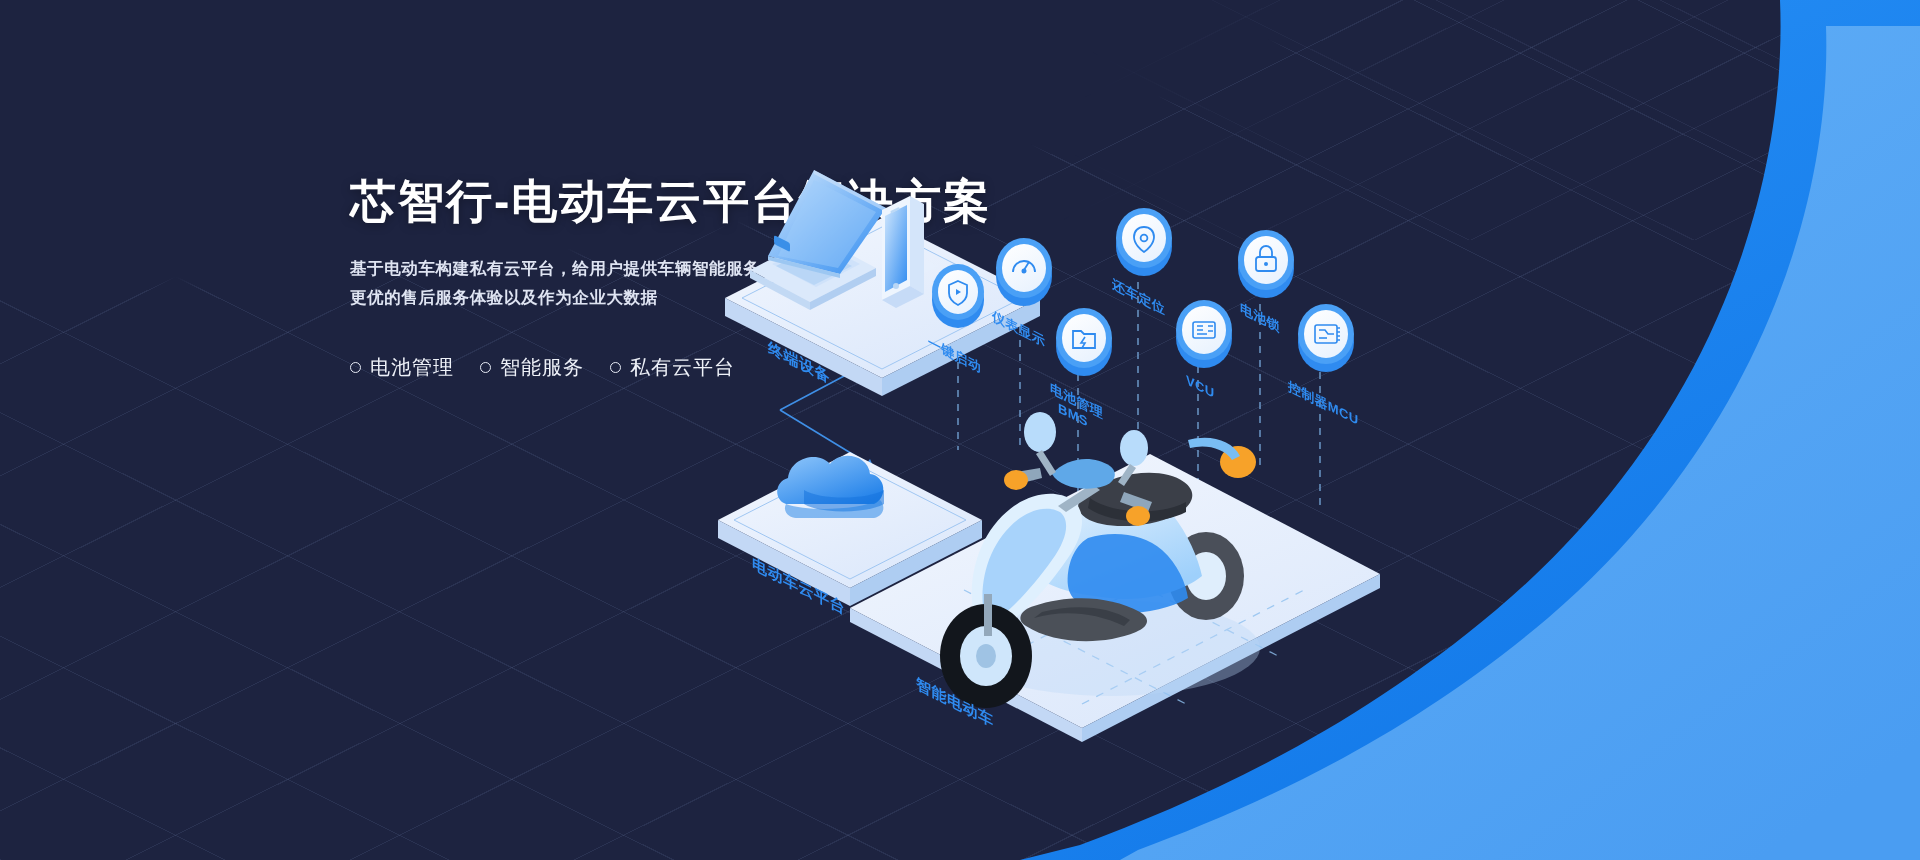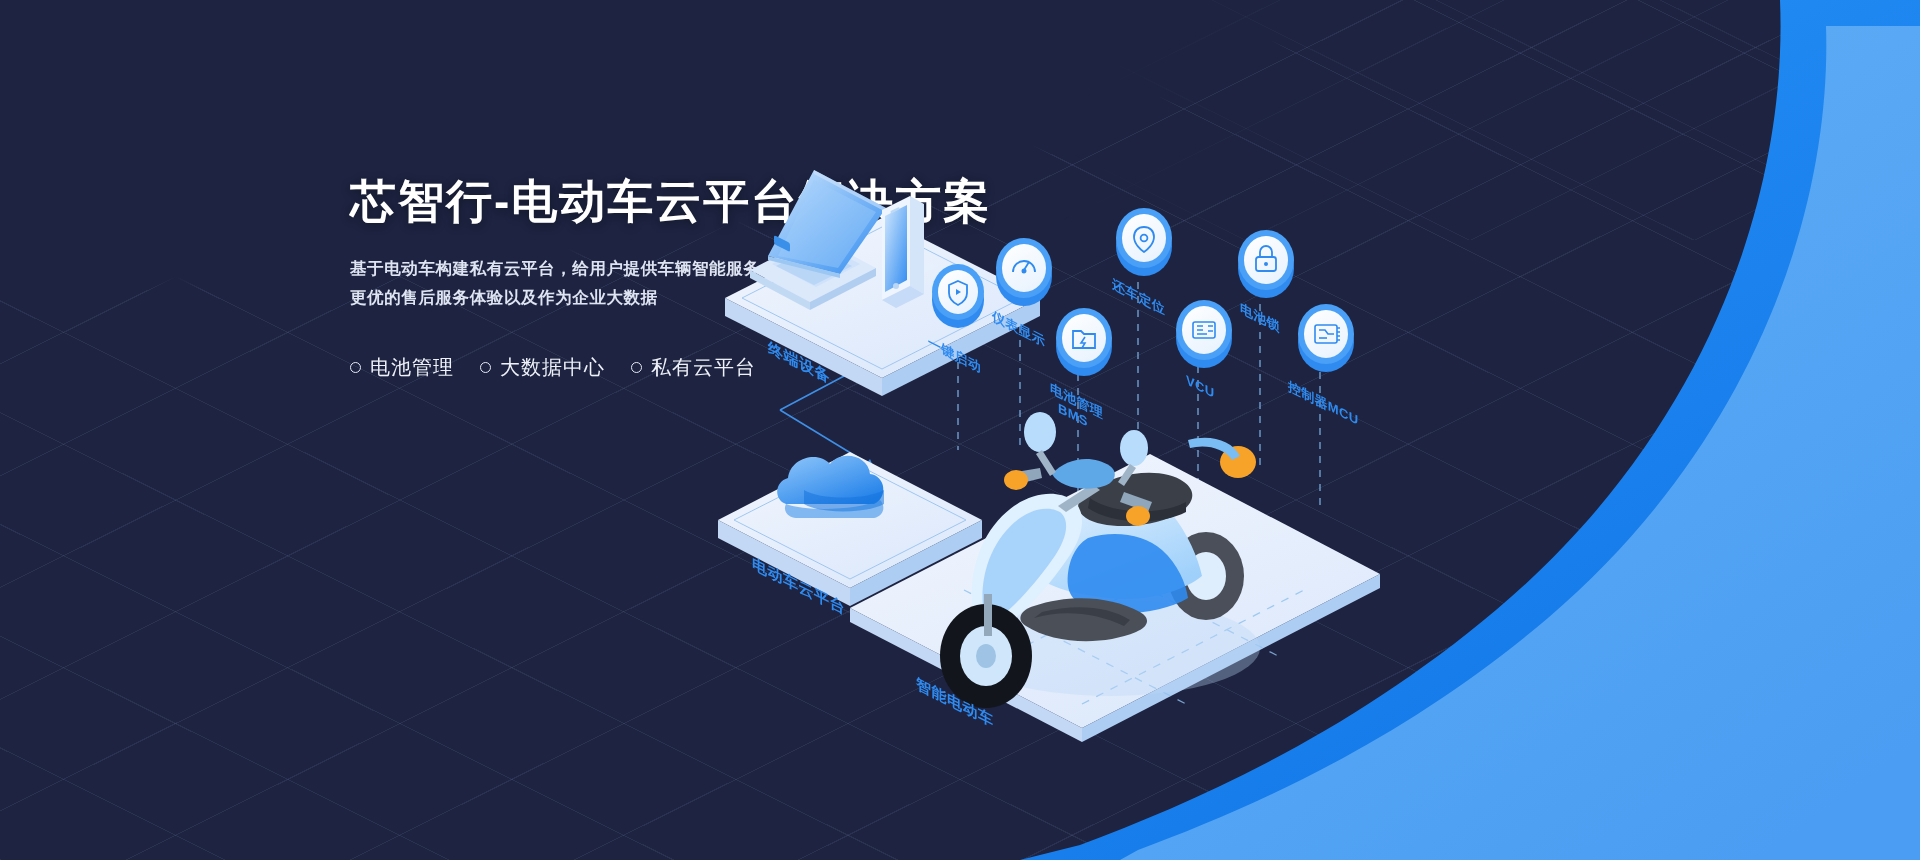--- a/index.html
+++ b/index.html
@@ -95,21 +95,21 @@
       <span>基于电动车构建私有云平台，给用户提供车辆智能服务</span>
       <span>更优的售后服务体验以及作为企业大数据</span>
     </p>
     <ul class="bullets">
       <li>
         <i class="bullet-dot"></i>
         <span>电池管理</span>
       </li>
       <li>
         <i class="bullet-dot"></i>
-        <span>大数据中心</span>
+        <span>智能服务</span>
       </li>
       <li>
         <i class="bullet-dot"></i>
         <span>私有云平台</span>
       </li>
     </ul>
   </div>
 
   <div class="art">
   <svg viewBox="0 0 1100 740">

